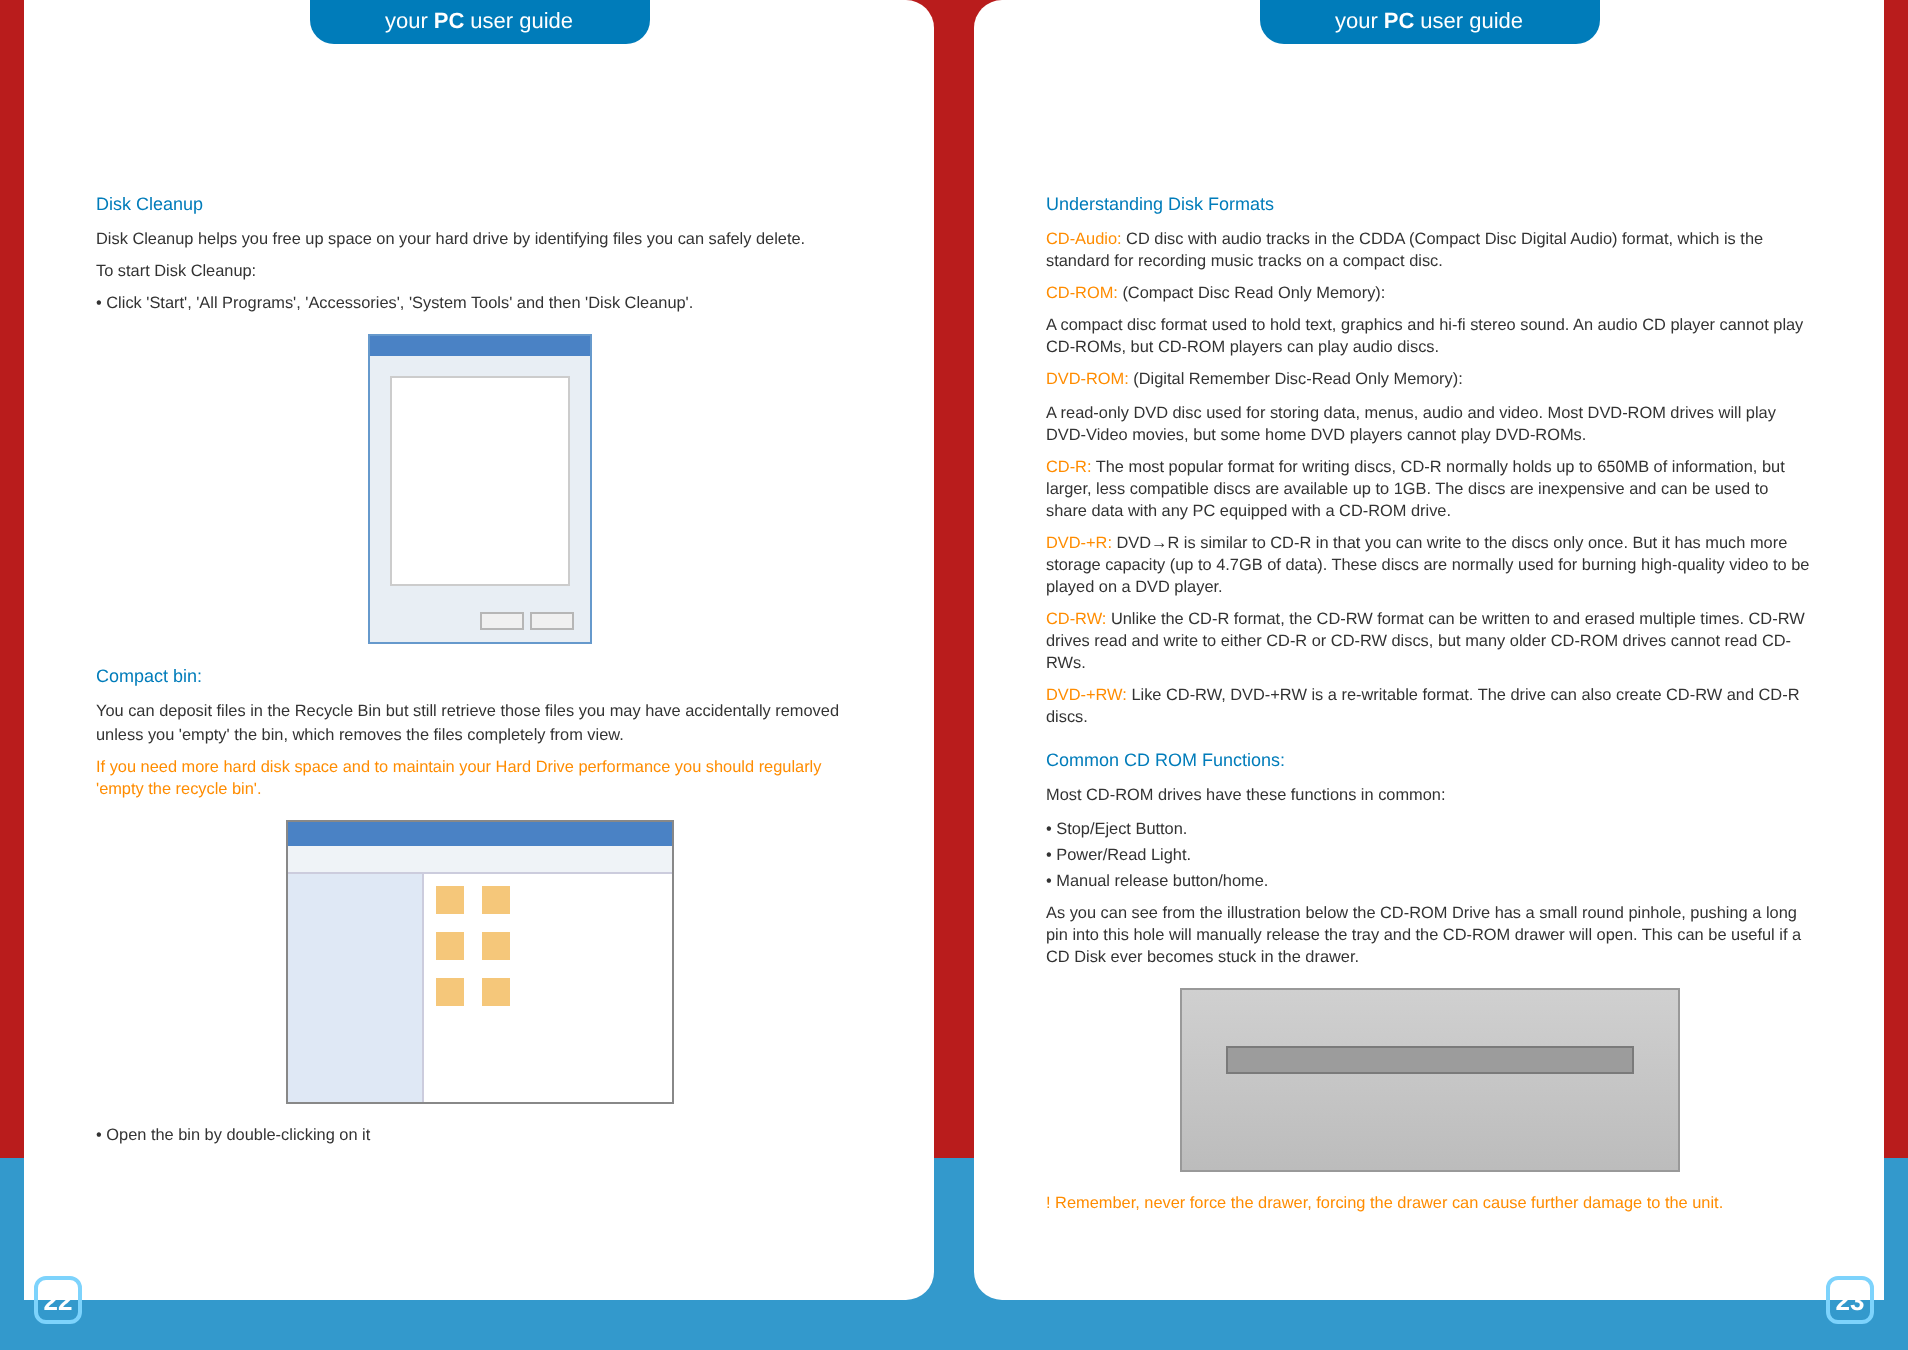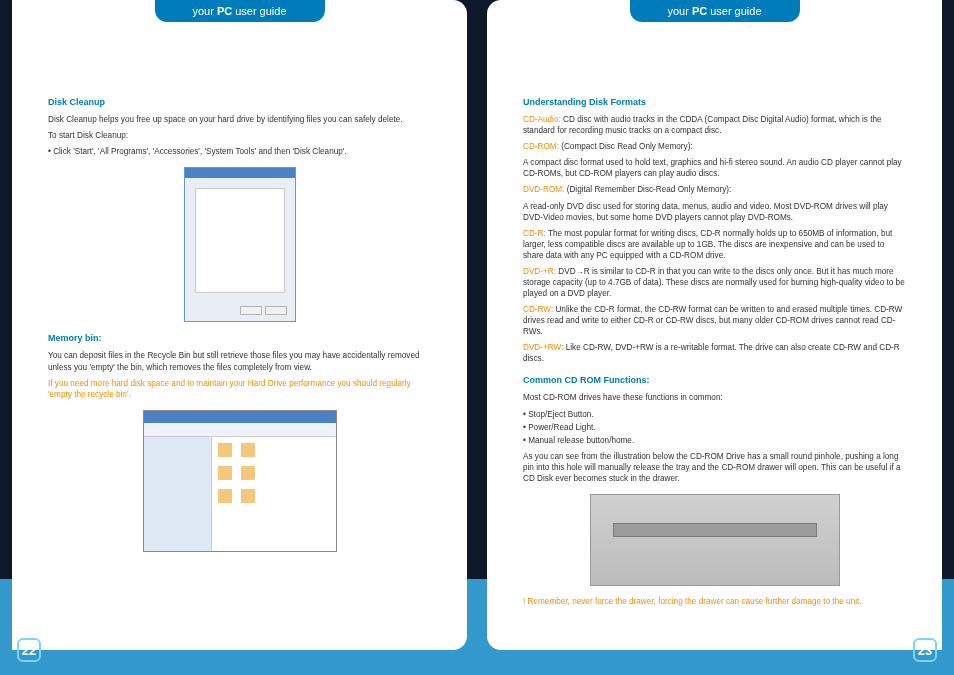--- a/index.html
+++ b/index.html
@@ -7,21 +7,21 @@
       font-family: Arial, Helvetica, sans-serif;
       background: #3399cc;
       width: 954px;
       height: 675px;
       overflow: hidden;
       position: relative;
     }
     .spread {
       display: flex;
       height: 579px;
-      background: #0f172a;
+      background: #b91c1c;
     }
     .page {
       background: #fff;
       width: 455px;
       height: 650px;
       position: relative;
       margin-top: 0;
       padding: 0 36px 36px 36px;
       font-size: 8.2px;
       line-height: 1.35;
@@ -46,21 +46,21 @@
       display: flex;
       align-items: center;
       justify-content: center;
       font-size: 11px;
       font-weight: normal;
     }
     .header-tab b { margin: 0 3px; font-weight: bold; }
     .section-title {
       color: #007cba;
       font-size: 9px;
-      font-weight: bold;
+      font-weight: normal;
       margin: 10px 0 6px;
     }
     .body-text { margin: 5px 0; color: #333; }
     .accent { color: #ff8c00; }
     .term { color: #ff8c00; }
     .bullet { margin: 2px 0; }
     .fig-dc {
       width: 112px; height: 155px;
       background: linear-gradient(#e8eef4,#e8eef4);
       border: 1px solid #6699cc;
@@ -133,35 +133,36 @@
     <p class="body-text bullet">• Click 'Start', 'All Programs', 'Accessories', 'System Tools' and then 'Disk Cleanup'.</p>
 
     <div class="fig-dc">
       <div class="panel"></div>
       <div class="btns">
           <span></span>
           <span></span>
         </div>
     </div>
 
-    <div class="section-title accent" style="color:#007cba">Memory bin:</div>
+    <div class="section-title accent" style="color:#007cba">Compact bin:</div>
     <p class="body-text">You can deposit files in the Recycle Bin but still retrieve those files you may have accidentally removed unless you 'empty' the bin, which removes the files completely from view.</p>
     <p class="body-text accent">If you need more hard disk space and to maintain your Hard Drive performance you should regularly 'empty the recycle bin'.</p>
 
     <div class="fig-recycle">
       <div class="titlebar"></div>
       <div class="toolbar"></div>
       <div class="side"></div>
       <div class="content">
         <span class="icon"></span><span class="icon"></span><br>
         <span class="icon"></span><span class="icon"></span><br>
         <span class="icon"></span><span class="icon"></span>
       </div>
     </div>
 
+    <p class="body-text bullet">• Open the bin by double-clicking on it</p>
   </div>
 
   <div class="page right">
     <div class="header-tab">
       <span>your</span>
       <b>PC</b>
       <span>user guide</span>
     </div>
 
     <div style="height: 38px"></div>

